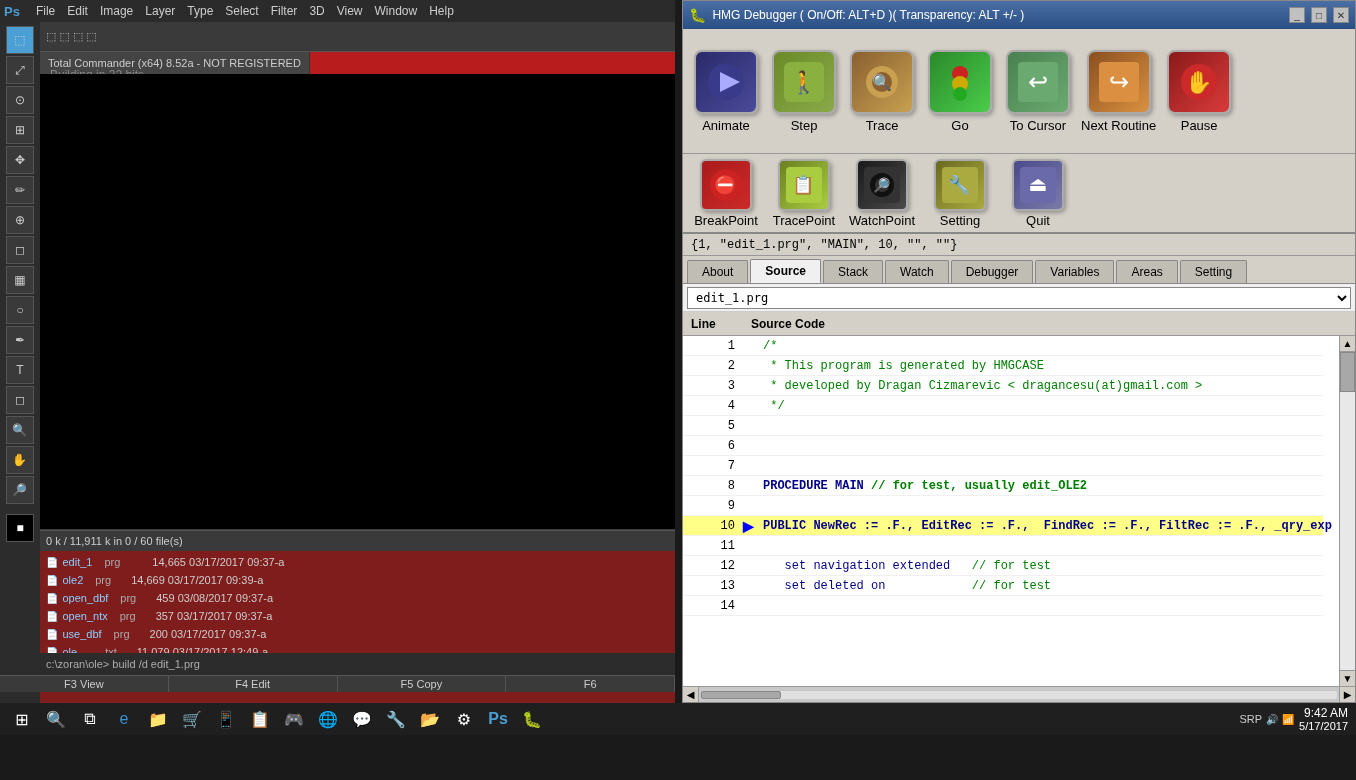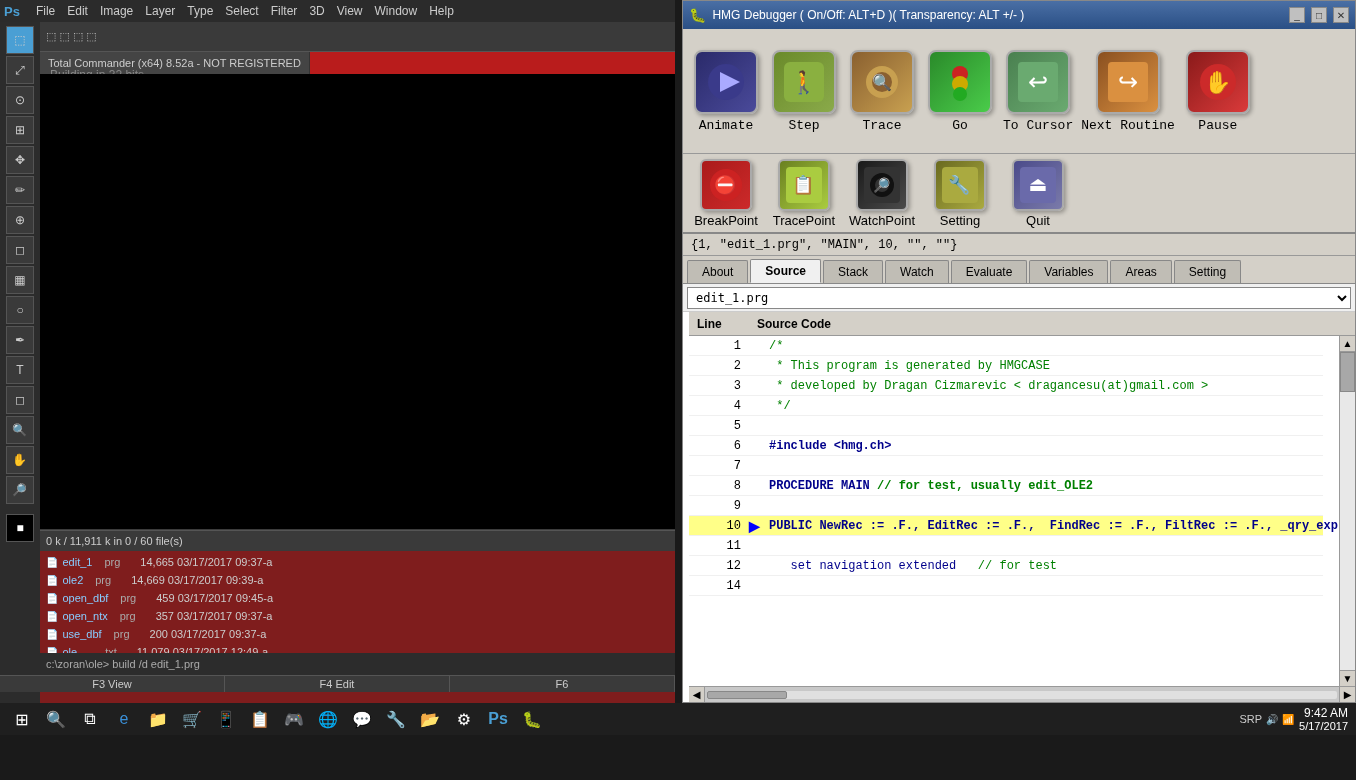--- a/index.html
+++ b/index.html
@@ -33,32 +33,32 @@
 
     
     .dbg-window { position: absolute; top: 0; left: 682px; width: 674px; height: 703px; background: #f0f0f0; border: 1px solid #888; display: flex; flex-direction: column; }
     .dbg-titlebar { height: 28px; background: linear-gradient(to bottom, #4a6fa5, #2a4f85); display: flex; align-items: center; padding: 0 6px; gap: 6px; }
     .dbg-title { color: #fff; font-size: 12px; flex: 1; }
     .dbg-win-btn { width: 16px; height: 16px; background: #c0c0c0; border: 1px solid #888; display: flex; align-items: center; justify-content: center; font-size: 10px; cursor: pointer; color: #333; }
     .dbg-toolbar1 { height: 125px; background: #d4d0c8; border-bottom: 1px solid #999; display: flex; align-items: center; padding: 4px 8px; gap: 8px; }
     .dbg-toolbar2 { height: 80px; background: #d4d0c8; border-bottom: 2px solid #888; display: flex; align-items: center; padding: 4px 8px; gap: 8px; }
     .dbg-btn { display: flex; flex-direction: column; align-items: center; cursor: pointer; gap: 4px; min-width: 70px; }
     .dbg-btn-icon { width: 64px; height: 64px; border-radius: 8px; display: flex; align-items: center; justify-content: center; font-size: 32px; border: 2px solid #aaa; background: #e8e8e8; box-shadow: 2px 2px 4px rgba(0,0,0,0.3); }
-    .dbg-btn-label { font-size: 13px; color: #000; font-weight: normal; text-decoration: none; font-family: Liberation Mono, monospace; }
+    .dbg-btn-label { font-size: 13px; color: #000; font-weight: normal; text-decoration: none; }
     .dbg-btn2-icon { width: 52px; height: 52px; border-radius: 6px; display: flex; align-items: center; justify-content: center; font-size: 26px; border: 2px solid #aaa; background: #e8e8e8; box-shadow: 2px 2px 4px rgba(0,0,0,0.3); }
     .dbg-btn2 { display: flex; flex-direction: column; align-items: center; cursor: pointer; gap: 2px; min-width: 70px; }
     .dbg-btn2-label { font-size: 13px; color: #000; }
     .dbg-status { height: 22px; background: #d4d0c8; border-bottom: 1px solid #999; display: flex; align-items: center; padding: 0 8px; font-size: 12px; color: #000; font-family: 'Courier New', monospace; }
     .dbg-tabs { height: 28px; background: #d4d0c8; display: flex; align-items: flex-end; padding: 0 4px; border-bottom: 1px solid #888; }
     .dbg-tab { padding: 4px 14px; font-size: 12px; cursor: pointer; border: 1px solid #888; border-bottom: none; background: #c0bdb5; color: #000; margin-right: 2px; border-radius: 2px 2px 0 0; }
     .dbg-tab.active { background: #f0f0f0; border-bottom: 1px solid #f0f0f0; font-weight: bold; }
     .dbg-content { flex: 1; background: #fff; display: flex; flex-direction: column; overflow: hidden; }
     .dbg-file-bar { height: 28px; background: #f0f0f0; border-bottom: 1px solid #ccc; display: flex; align-items: center; padding: 2px 4px; }
     .dbg-file-select { flex: 1; height: 22px; border: 1px solid #888; background: #fff; font-size: 12px; padding: 0 4px; font-family: monospace; }
-    .dbg-code-area { flex: 1; display: flex; flex-direction: column; overflow: hidden; margin-left: 6px; }
+    .dbg-code-area { flex: 1; display: flex; flex-direction: column; overflow: hidden; }
     .dbg-code-header { display: flex; background: #d4d0c8; border-bottom: 1px solid #999; height: 24px; align-items: center; }
     .dbg-col-line { width: 60px; font-size: 12px; font-weight: bold; padding: 0 8px; color: #000; flex-shrink: 0; }
     .dbg-col-source { flex: 1; font-size: 12px; font-weight: bold; padding: 0 8px; color: #000; }
     .dbg-code-scroll { flex: 1; overflow-y: auto; overflow-x: hidden; position: relative; }
     .dbg-code-row { display: flex; align-items: center; min-height: 20px; border-bottom: 1px solid #f0f0f0; }
     .dbg-code-row.current { background: #ffff88; }
     .dbg-line-num { width: 60px; text-align: right; padding: 0 8px; font-size: 12px; color: #000; font-family: 'Courier New', monospace; flex-shrink: 0; }
     .dbg-line-arrow { width: 16px; font-size: 14px; color: #0000ff; flex-shrink: 0; }
     .dbg-line-code { flex: 1; padding: 0 4px; font-size: 12px; font-family: 'Courier New', monospace; white-space: pre; }
     .code-comment { color: #008000; }
@@ -123,33 +123,33 @@
 
 <div class="ps-file-panel">
   <div class="ps-file-header">
     <span>0 k / 11,911 k in 0 / 60 file(s)</span>
   </div>
   <div class="ps-file-list">
     <div class="ps-file-row">
         <span class="ps-file-icon">📄</span>
         <span style="color:#88ccff;">edit_1</span>
         <span style="color:#aaa;margin-left:8px;">prg</span>
-        <span style="margin-left:16px;color:#ccc;">14,665 03/17/2017 09:37-a</span>
+        <span style="margin-left:28px;color:#ccc;">14,665 03/17/2017 09:37-a</span>
       </div>
     <div class="ps-file-row">
         <span class="ps-file-icon">📄</span>
         <span style="color:#88ccff;">ole2</span>
         <span style="color:#aaa;margin-left:8px;">prg</span>
         <span style="margin-left:16px;color:#ccc;">14,669 03/17/2017 09:39-a</span>
       </div>
     <div class="ps-file-row">
         <span class="ps-file-icon">📄</span>
         <span style="color:#88ccff;">open_dbf</span>
         <span style="color:#aaa;margin-left:8px;">prg</span>
-        <span style="margin-left:16px;color:#ccc;">459 03/17/2017 09:45-a</span>
+        <span style="margin-left:16px;color:#ccc;">459 03/08/2017 09:37-a</span>
       </div>
     <div class="ps-file-row">
         <span class="ps-file-icon">📄</span>
         <span style="color:#88ccff;">open_ntx</span>
         <span style="color:#aaa;margin-left:8px;">prg</span>
         <span style="margin-left:16px;color:#ccc;">357 03/17/2017 09:37-a</span>
       </div>
     <div class="ps-file-row">
         <span class="ps-file-icon">📄</span>
         <span style="color:#88ccff;">use_dbf</span>
@@ -165,20 +165,21 @@
   </div>
 </div>
 
 <div class="ps-cmd-bar">
   <span>c:\zoran\ole&gt; build /d edit_1.prg</span>
 </div>
 
 <div class="ps-fn-bar">
   <div class="ps-fn-key">F3 View</div>
   <div class="ps-fn-key">F4 Edit</div>
+  <div class="ps-fn-key">F5 Copy</div>
   <div class="ps-fn-key">F6</div>
 </div>
 
 <div class="dbg-window">
 
   <div class="dbg-titlebar">
     <span style="color:#fff;font-size:14px;">🐛</span>
     <span class="dbg-title">HMG Debugger   ( On/Off: ALT+D )( Transparency: ALT +/- )</span>
     <div class="dbg-win-btn">_</div>
     <div class="dbg-win-btn">□</div>
@@ -315,21 +316,21 @@
     </div>
   </div>
 
   <div class="dbg-status">{1, "edit_1.prg", "MAIN", 10, "", ""}</div>
 
   <div class="dbg-tabs">
     <div class="dbg-tab">About</div>
     <div class="dbg-tab active">Source</div>
     <div class="dbg-tab">Stack</div>
     <div class="dbg-tab">Watch</div>
-    <div class="dbg-tab">Evaluate</div>
+    <div class="dbg-tab">Debugger</div>
     <div class="dbg-tab">Variables</div>
     <div class="dbg-tab">Areas</div>
     <div class="dbg-tab">Setting</div>
   </div>
 
   <div class="dbg-content">
 
     <div class="dbg-file-bar">
       <select class="dbg-file-select">
         <option>edit_1.prg</option>
@@ -373,21 +374,20 @@
 
           <div class="dbg-code-row">
             <span class="dbg-line-num">5</span>
             <span class="dbg-line-arrow"></span>
             <span class="dbg-line-code"></span>
           </div>
 
           <div class="dbg-code-row">
             <span class="dbg-line-num">6</span>
             <span class="dbg-line-arrow"></span>
-            <span class="dbg-line-code code-keyword">#include &lt;hmg.ch&gt;</span>
           </div>
 
           <div class="dbg-code-row">
             <span class="dbg-line-num">7</span>
             <span class="dbg-line-arrow"></span>
             <span class="dbg-line-code"></span>
           </div>
 
           <div class="dbg-code-row">
             <span class="dbg-line-num">8</span>
@@ -412,20 +412,25 @@
             <span class="dbg-line-arrow"></span>
             <span class="dbg-line-code"></span>
           </div>
 
           <div class="dbg-code-row">
             <span class="dbg-line-num">12</span>
             <span class="dbg-line-arrow"></span>
             <span class="dbg-line-code"><span style="color:#00008b;">   set navigation extended</span>   <span class="code-comment">// for test</span></span>
           </div>
 
+          <div class="dbg-code-row">
+            <span class="dbg-line-num">13</span>
+            <span class="dbg-line-arrow"></span>
+            <span class="dbg-line-code"><span style="color:#00008b;">   set deleted on</span>            <span class="code-comment">// for test</span></span>
+          </div>
 
           <div class="dbg-code-row">
             <span class="dbg-line-num">14</span>
             <span class="dbg-line-arrow"></span>
             <span class="dbg-line-code"></span>
           </div>
         </div>
 
         <div style="width:16px;background:#c8c8c8;border-left:1px solid #999;display:flex;flex-direction:column;">
           <div style="height:16px;background:#d4d0c8;display:flex;align-items:center;justify-content:center;font-size:10px;cursor:pointer;border-bottom:1px solid #999;">▲</div>

